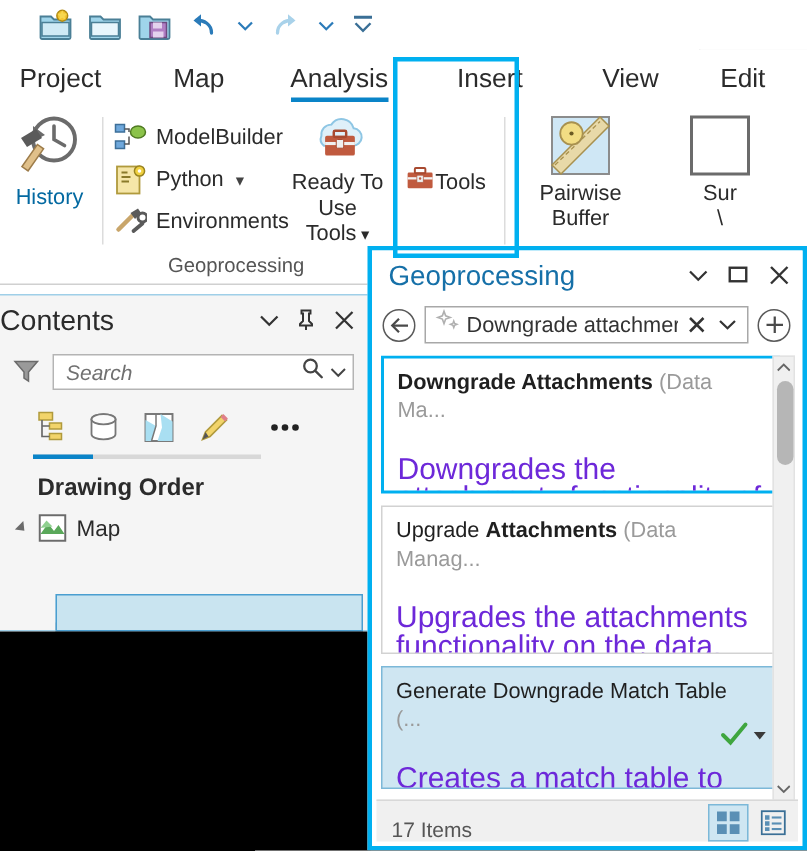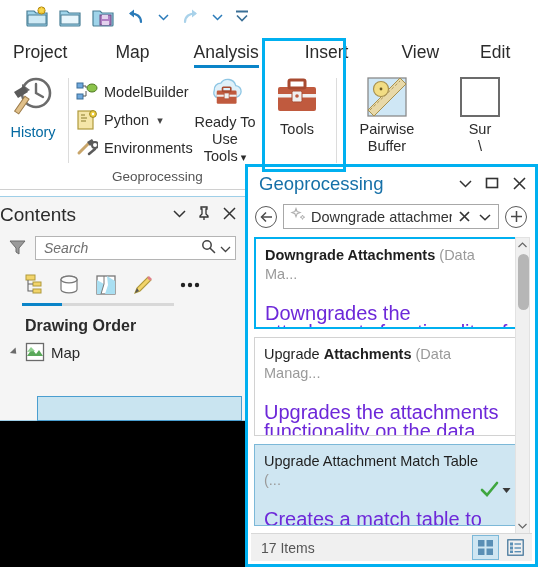--- a/index.html
+++ b/index.html
@@ -106,21 +106,21 @@
   }
   .btn-rtu .lbl {
     font-size: 14.5px; color: #2b2b2b; text-align: center;
     line-height: 17px; margin-top: 2px;
   }
 
   
   .btn-tools {
     position: absolute; left: 270px; top: 6px;
     width: 54px; height: 86px;
-    display: flex; flex-direction: column; align-items: center;
+    display: flex; flex-direction: row; align-items: center;
   }
   .btn-tools .lbl { font-size: 14.5px; color: #2b2b2b; margin-top: 5px; }
 
   
   .btn-pairwise {
     position: absolute; left: 348px; top: 6px;
     width: 78px; height: 92px;
     display: flex; flex-direction: column; align-items: center;
   }
   .btn-pairwise .lbl {
@@ -345,21 +345,21 @@
     width: 11px; height: 56px;
     background: #b6b6b6; border-radius: 6px;
   }
 
   
   .gp-footer {
     position: absolute; left: 3px; bottom: 3px;
     width: 281px; height: 28px;
     background: #f0f0f0;
     border-top: 1px solid #d8d8d8;
-    display: flex; align-items: center;
+    display: flex; align-items: flex-end;
     padding-left: 10px;
   }
   .gp-count { font-size: 14px; color: #555; flex: 1; }
   .view-btn {
     width: 27px; height: 25px;
     display: flex; align-items: center; justify-content: center;
     margin-right: 3px;
   }
   .view-btn.active { background: #cfe6f2; border: 1px solid #7cb8d8; }
 </style>
@@ -722,21 +722,21 @@
         <div class="res-foot">
           <svg width="20" height="18" viewBox="0 0 20 18">
             <path d="M2 14 l8 -8" stroke="#d8c08a" stroke-width="3" stroke-linecap="round"></path>
             <path d="M8 5 l4 -3 5 4 -4 4 z" fill="#4a4a4a"></path>
           </svg>
         </div>
       </div>
 
       <div class="res-card hover" style="height:82px; padding-right:34px;">
         <div class="res-title">
-          <span>Upgrade Attachment Match Table</span>
+          <span>Generate Downgrade Match Table</span>
           <span class="cat">(...</span>
         </div>
         <div class="res-desc">Creates a match table to be used with the Add Attachments and</div>
         <div class="res-check">
           <svg width="20" height="18" viewBox="0 0 20 18">
             <path d="M2 9 L7 14 L17 2" stroke="#3fa63f" stroke-width="2.6" fill="none" stroke-linecap="round"></path>
           </svg>
           <svg width="9" height="7" viewBox="0 0 9 7">
             <path d="M0.5 1 L4.5 6 L8.5 1 Z" fill="#3a3a3a"></path>
           </svg>

